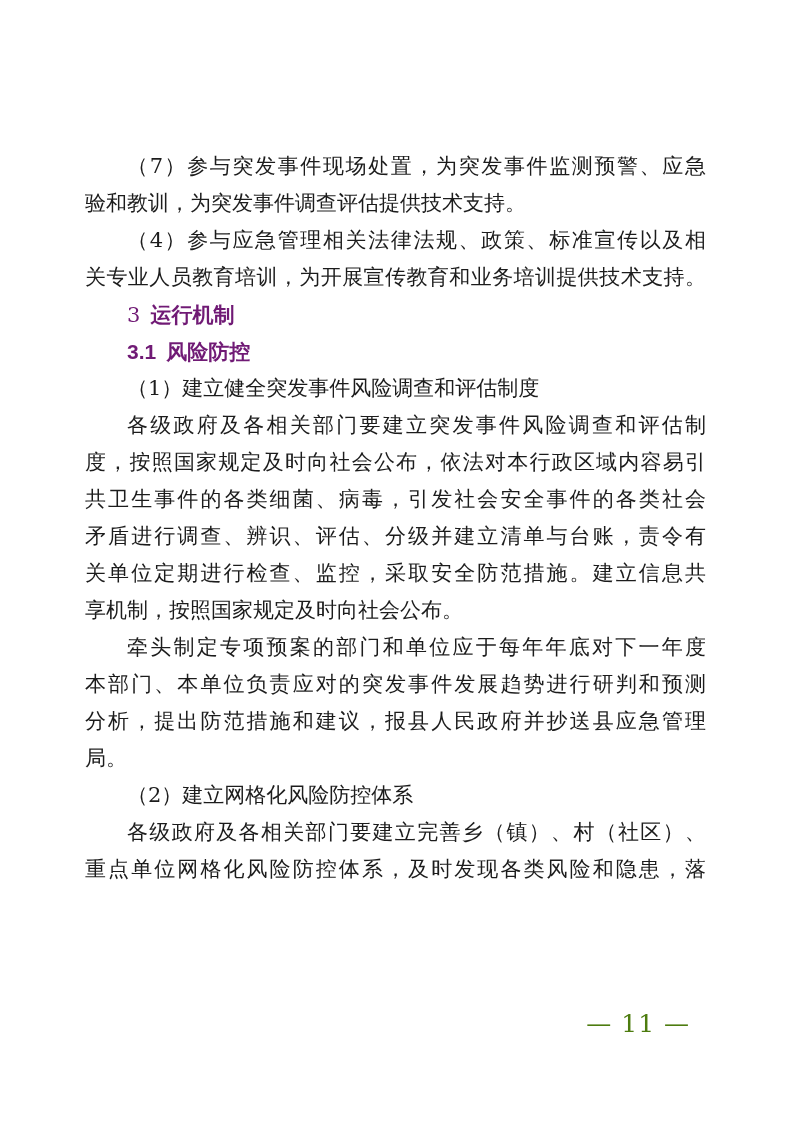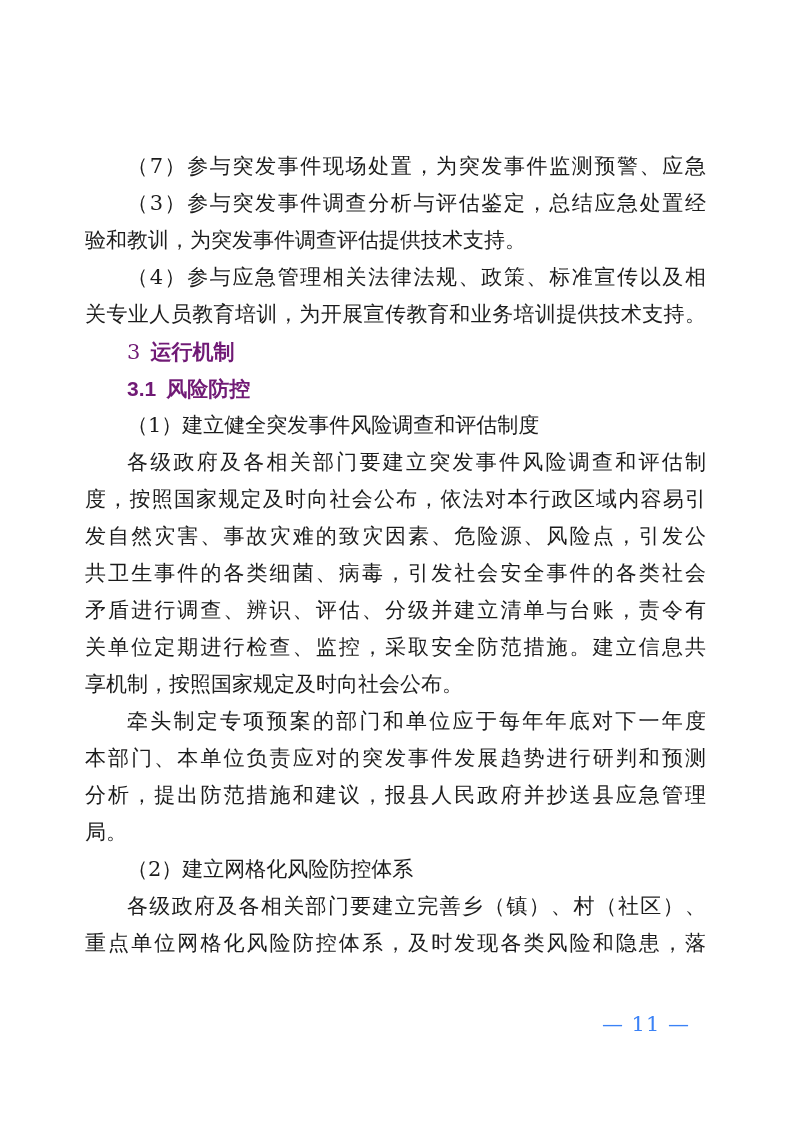--- a/index.html
+++ b/index.html
@@ -54,43 +54,41 @@
   }
   .line.heading2 .heading-num {
     font-family: Liberation Sans, sans-serif;
     font-weight: bold;
     margin-right: 10px;
   }
   .page-number {
     position: absolute;
     top: 1012px;
     right: 100px;
-    font-size: 21px;
+    font-size: 25px;
     line-height: 24px;
-    color: #3b82f6;
+    color: #4d7c0f;
     letter-spacing: 1px;
     font-family: "DejaVu Serif", "Liberation Serif", serif;
   }
 </style>
 </head>
 <body>
 
 <div class="page">
   <div class="doc-body" id="doc-body">
       <div class="line body indent justify">（7）参与突发事件现场处置，为突发事件监测预警、应急</div>
-      <div class="line body indent justify">（3）参与突发事件调查分析与评估鉴定，总结应急处置经</div>
       <div class="line body">验和教训，为突发事件调查评估提供技术支持。</div>
       <div class="line body indent justify">（4）参与应急管理相关法律法规、政策、标准宣传以及相</div>
       <div class="line body justify">关专业人员教育培训，为开展宣传教育和业务培训提供技术支持。</div>
       <div class="line heading1"><span class="heading-num">3</span><span class="heading-text">运行机制</span></div>
       <div class="line heading2"><span class="heading-num">3.1</span><span class="heading-text">风险防控</span></div>
       <div class="line body indent">（1）建立健全突发事件风险调查和评估制度</div>
       <div class="line body indent justify">各级政府及各相关部门要建立突发事件风险调查和评估制</div>
       <div class="line body justify">度，按照国家规定及时向社会公布，依法对本行政区域内容易引</div>
-      <div class="line body justify">发自然灾害、事故灾难的致灾因素、危险源、风险点，引发公</div>
       <div class="line body justify">共卫生事件的各类细菌、病毒，引发社会安全事件的各类社会</div>
       <div class="line body justify">矛盾进行调查、辨识、评估、分级并建立清单与台账，责令有</div>
       <div class="line body justify">关单位定期进行检查、监控，采取安全防范措施。建立信息共</div>
       <div class="line body">享机制，按照国家规定及时向社会公布。</div>
       <div class="line body indent justify">牵头制定专项预案的部门和单位应于每年年底对下一年度</div>
       <div class="line body justify">本部门、本单位负责应对的突发事件发展趋势进行研判和预测</div>
       <div class="line body justify">分析，提出防范措施和建议，报县人民政府并抄送县应急管理</div>
       <div class="line body">局。</div>
       <div class="line body indent">（2）建立网格化风险防控体系</div>
       <div class="line body indent justify">各级政府及各相关部门要建立完善乡（镇）、村（社区）、</div>

